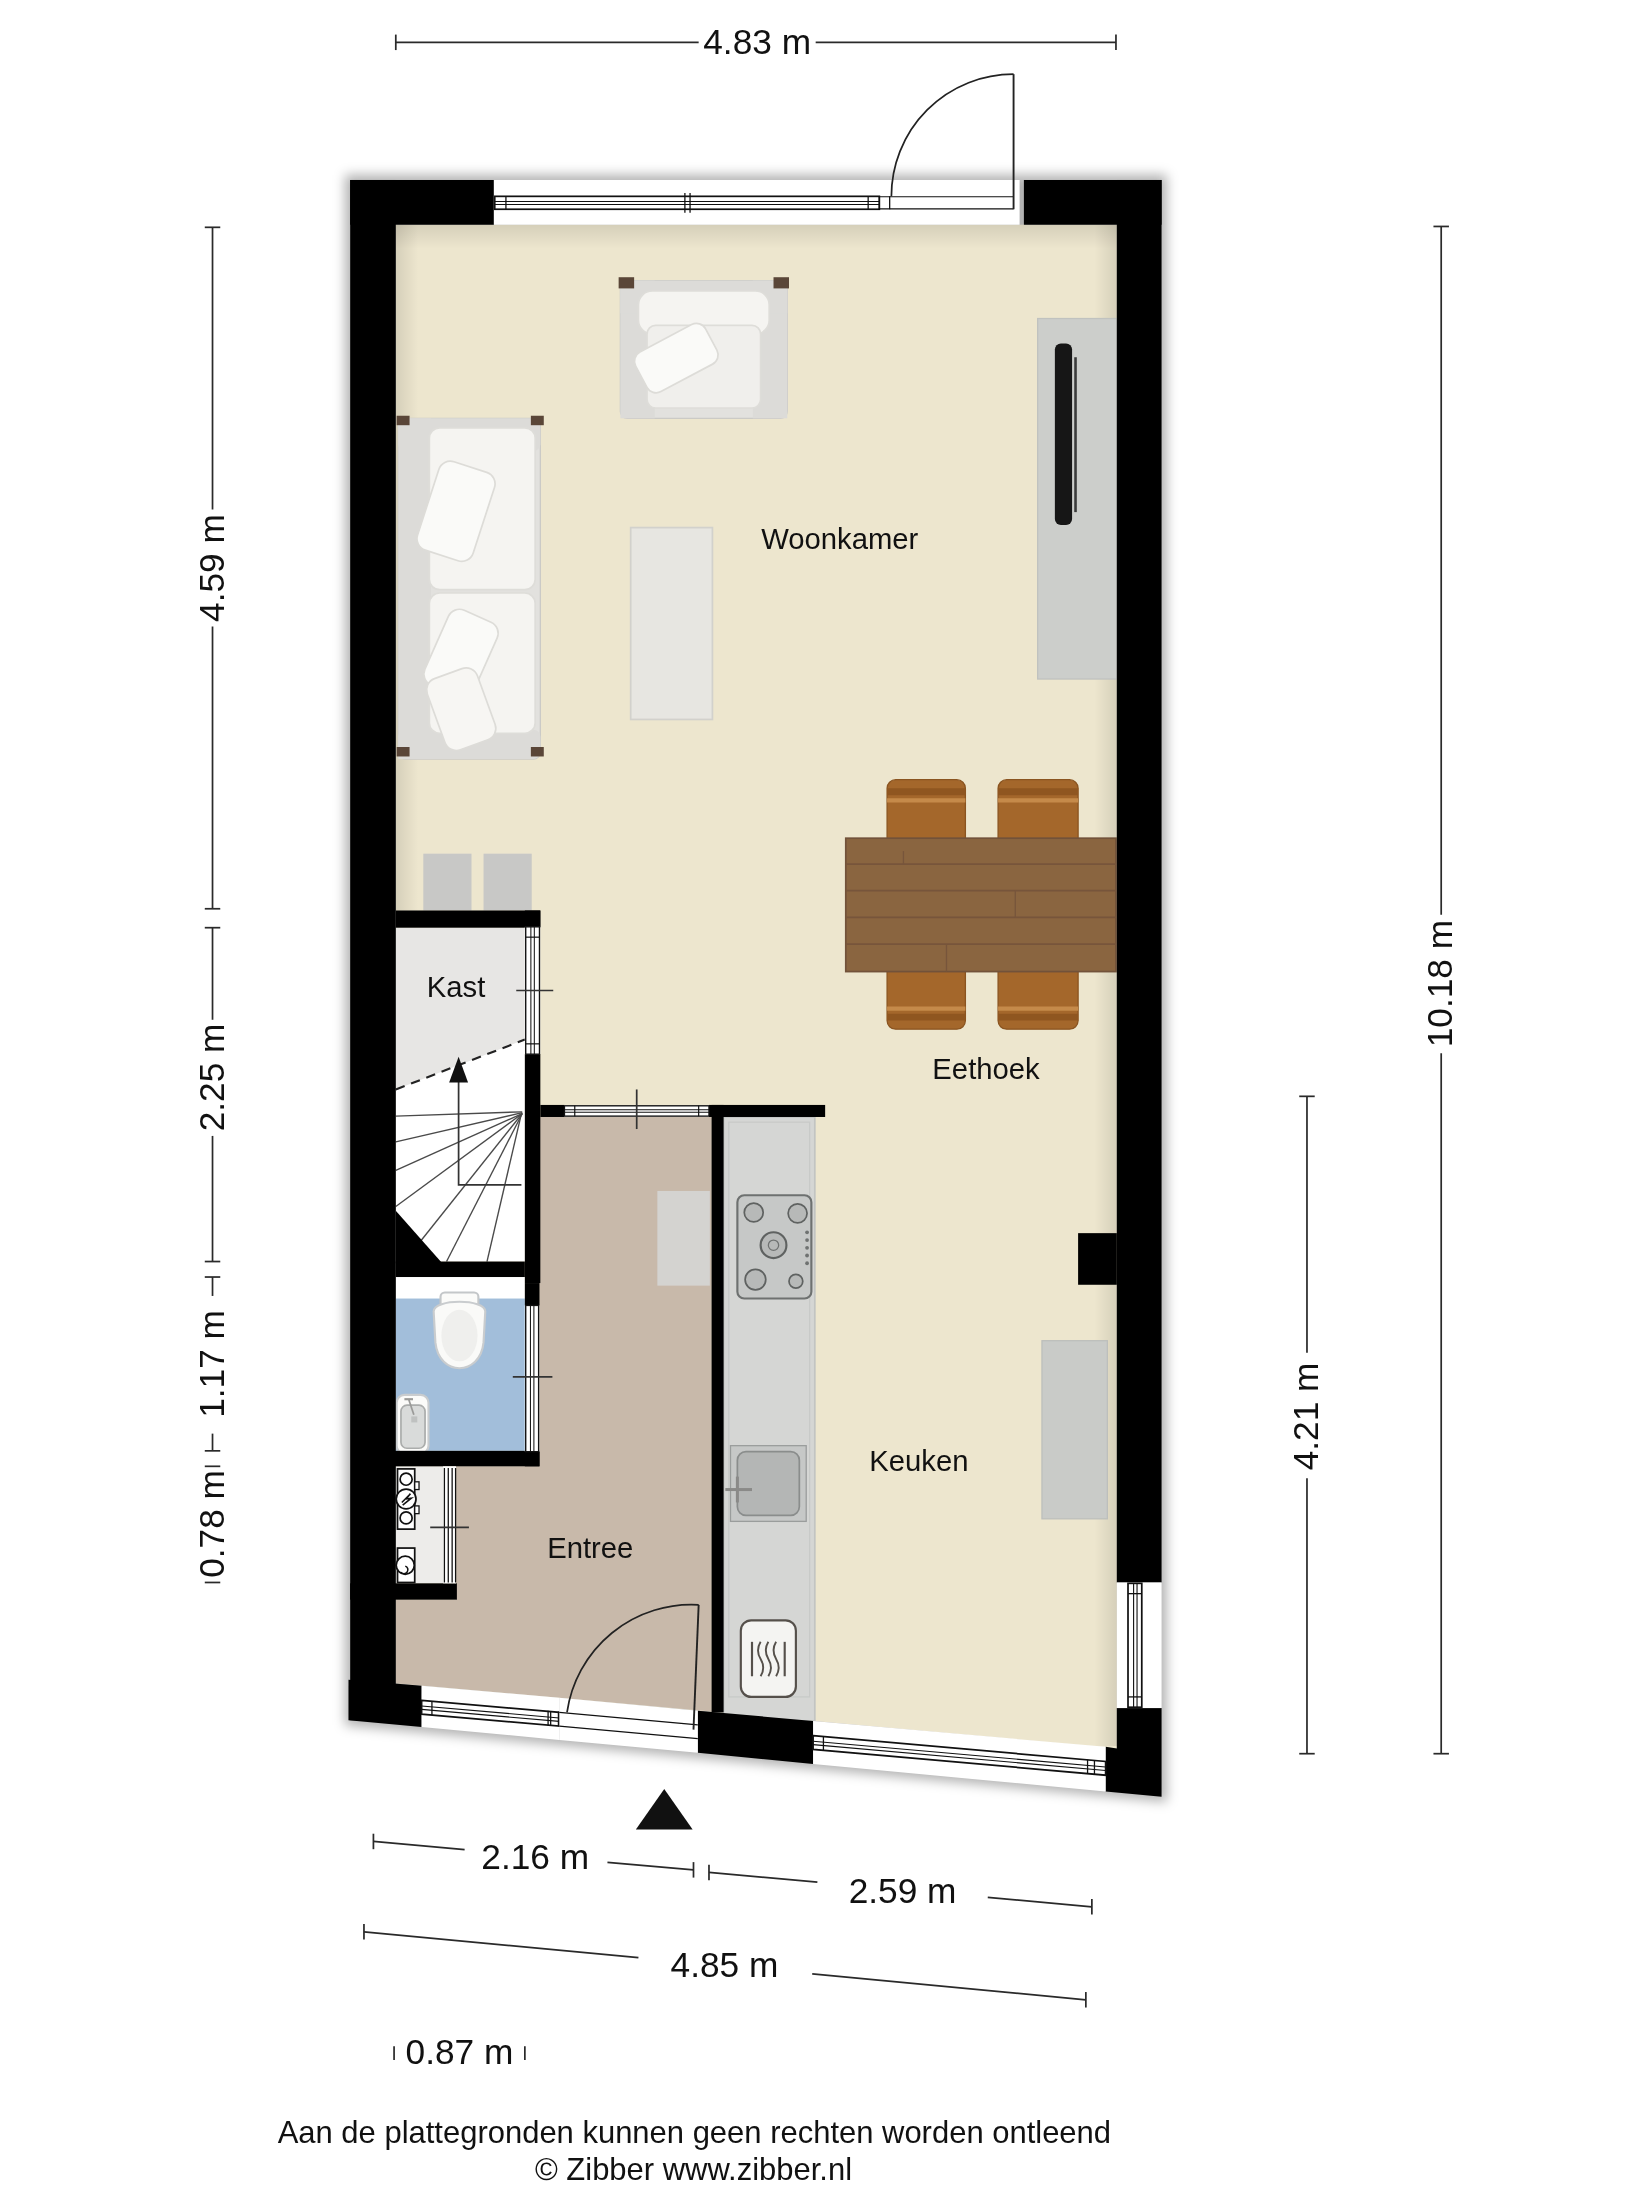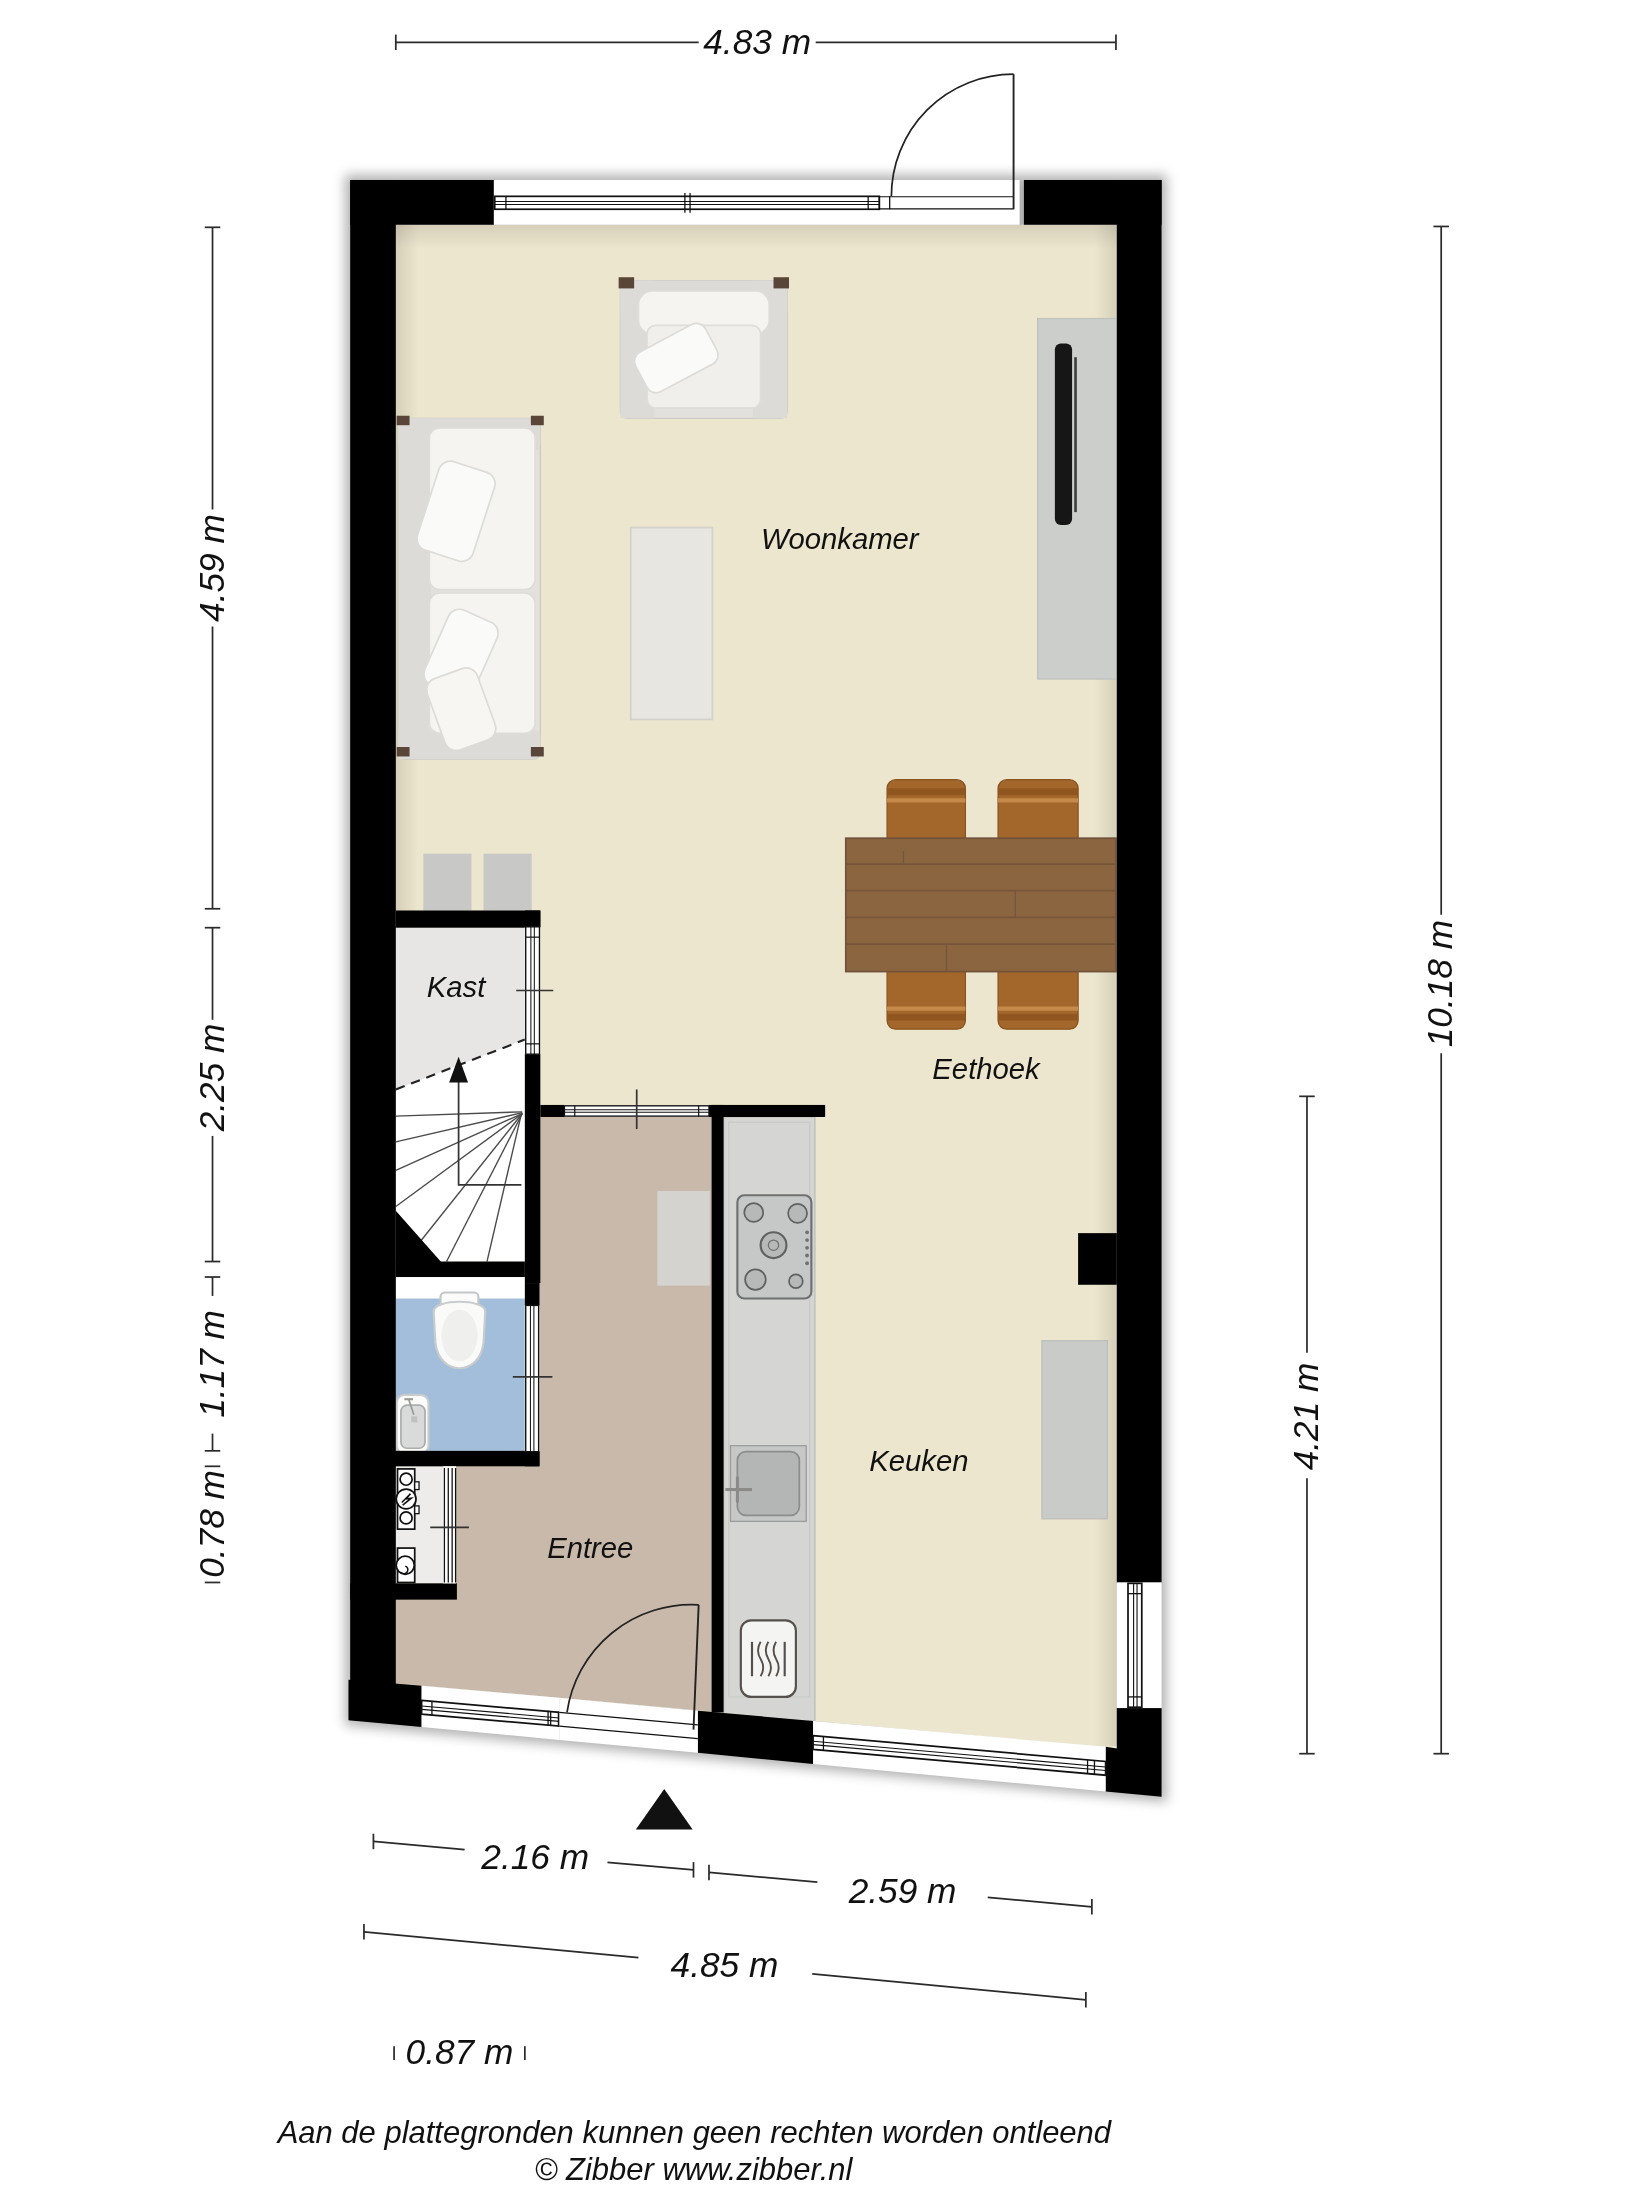--- a/index.html
+++ b/index.html
@@ -1,16 +1,16 @@
 <!DOCTYPE html>
 <html style="font-size:13.8px"><head>
 <meta charset="utf-8">
 <style>
   html,body{margin:0;padding:0;background:#ffffff;}
-  .page{position:relative;width:1652px;height:2203px;background:#ffffff;overflow:hidden;font-style:italic;}
+  .page{position:relative;width:1652px;height:2203px;background:#ffffff;overflow:hidden;}
   text{font-family:"Liberation Sans", sans-serif;fill:#111111;}
   .dim{font-size:41px;}
   .room{font-size:34px;}
   .foot{font-size:36px;}
 </style>
 </head>
 <body>
 <div class="page">
 <svg width="1652" height="2203" viewBox="0 0 1920 2560">
 <defs>

